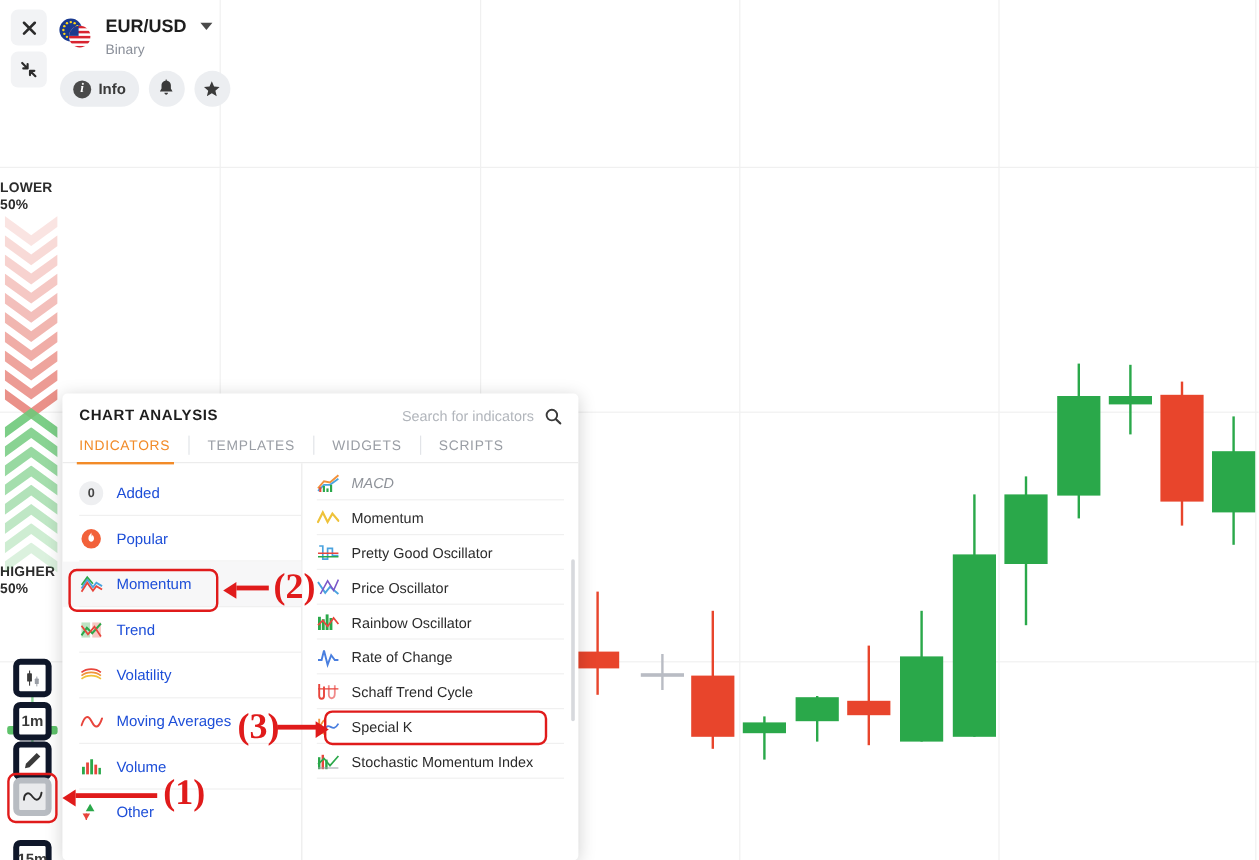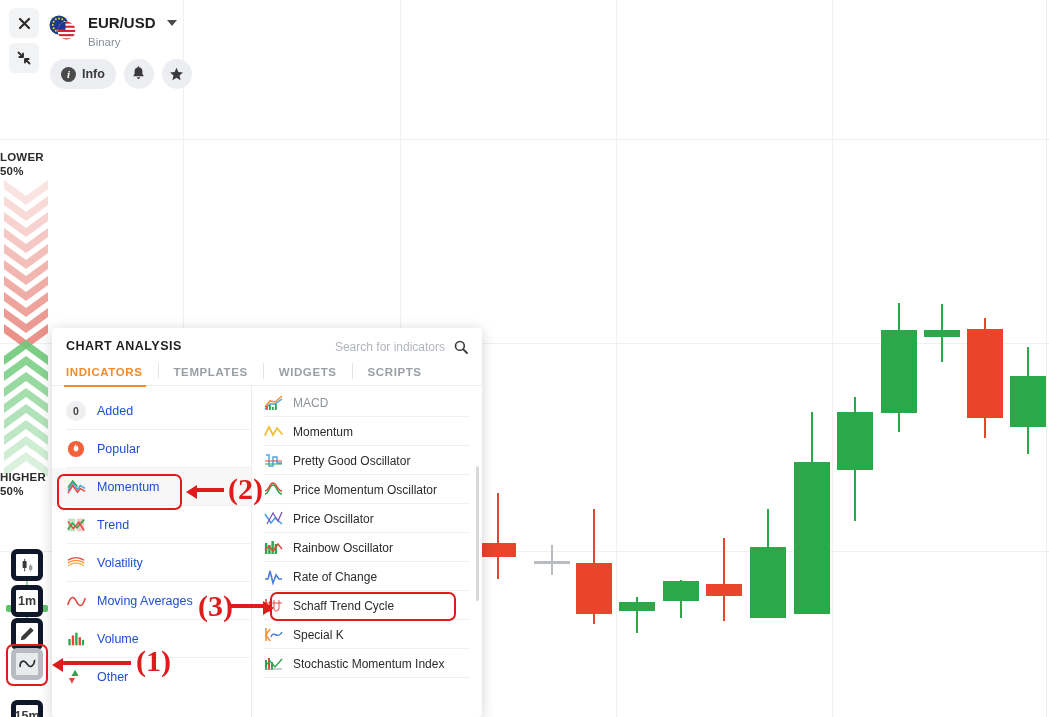--- a/index.html
+++ b/index.html
@@ -113,21 +113,21 @@
     position: absolute; right: 14px; top: 11px; display: flex; align-items: center; gap: 7px;
   }
   #search-input {
     border: none; outline: none; background: transparent; text-align: right;
     font-size: 12px; color: #3a3a3a; font-family: "Liberation Sans", sans-serif;
     width: 140px;
   }
   #search-input::placeholder { color: #b2b6bc; }
   #tabs { position: absolute; left: 12px; top: 30px; display: flex; align-items: stretch; }
   .tab {
-    font-size: 11.5px; font-weight: bold; letter-spacing: 0.6px; color: #9a9ea5;
+    font-size: 11.5px; font-weight: normal; letter-spacing: 0.6px; color: #9a9ea5;
     padding: 0 15px; height: 28px; line-height: 28px; position: relative;
   }
   .tab:first-child { padding-left: 2px; }
   .tab.active { color: #f28b28; }
   .tab.active::after {
     content: ""; position: absolute; left: 0; right: 12px; bottom: -1px;
     height: 2.5px; background: #f28b28;
   }
   .tab-sep { width: 1px; background: #e2e4e8; margin: 5px 0 7px 0; }
 
@@ -157,21 +157,21 @@
   #inds { flex: 1; position: relative; padding-top: 2px; overflow: hidden; }
   .ind {
     height: 29px; display: flex; align-items: center; gap: 10px;
     padding-left: 12px; position: relative;
   }
   .ind::after {
     content: ""; position: absolute; left: 12px; right: 12px; bottom: 0;
     height: 1px; background: #f0f0f0;
   }
   .ind-label { font-size: 12px; color: #2b2b2b; }
-  .ind.dim .ind-label { color: #8e9299; }
+  .ind.dim .ind-label { color: #8e9299; font-style: italic; }
   .ind-ico { width: 19px; height: 19px; flex: none; }
   #ind-scroll {
     position: absolute; right: 3px; top: 80px; width: 3px; height: 135px;
     background: #d7d9dd; border-radius: 2px;
   }
 
   
   .hl-box {
     position: absolute; border: 2.5px solid #e01b1b; border-radius: 7px;
     pointer-events: none;
@@ -534,27 +534,20 @@
           <div class="ind">
             <span class="ind-ico"><svg viewBox="0 0 19 19" width="19" height="19">
                 <path d="M2 4 L5 4 L5 15 L9 15 L9 6 L13 6 L13 12 L18 12" stroke="#4aa3df" stroke-width="1.4" fill="none"></path>
                 <path d="M1 10 L18 10" stroke="#e8453c" stroke-width="1.2"></path>
                 <path d="M1 13 L18 13" stroke="#2aa84a" stroke-width="1.2"></path>
               </svg></span>
             <span class="ind-label">Pretty Good Oscillator</span>
           </div>
           <div class="ind">
             <span class="ind-ico"><svg viewBox="0 0 19 19" width="19" height="19">
-                <path d="M1 14 C5 14 5 5 9 5 C13 5 13 14 18 14" stroke="#2aa84a" stroke-width="1.7" fill="none"></path>
-                <path d="M1 11 C5 11 5 3 9 3 C13 3 13 11 18 11" stroke="#e8453c" stroke-width="1.4" fill="none"></path>
-              </svg></span>
-            <span class="ind-label">Price Momentum Oscillator</span>
-          </div>
-          <div class="ind">
-            <span class="ind-ico"><svg viewBox="0 0 19 19" width="19" height="19">
                 <path d="M1 5 L7 14 L11 9 L18 15" stroke="#4aa3df" stroke-width="1.6" fill="none"></path>
                 <path d="M3 15 L9 4 L14 12 L18 3" stroke="#7a56c9" stroke-width="1.3" fill="none"></path>
               </svg></span>
             <span class="ind-label">Price Oscillator</span>
           </div>
           <div class="ind">
             <span class="ind-ico"><svg viewBox="0 0 19 19" width="19" height="19">
                 <rect x="1" y="5" width="2.4" height="11" fill="#2aa84a"></rect>
                 <rect x="4.2" y="7" width="2.4" height="9" fill="#2aa84a"></rect>
                 <rect x="7.4" y="3" width="2.4" height="13" fill="#2aa84a"></rect>

